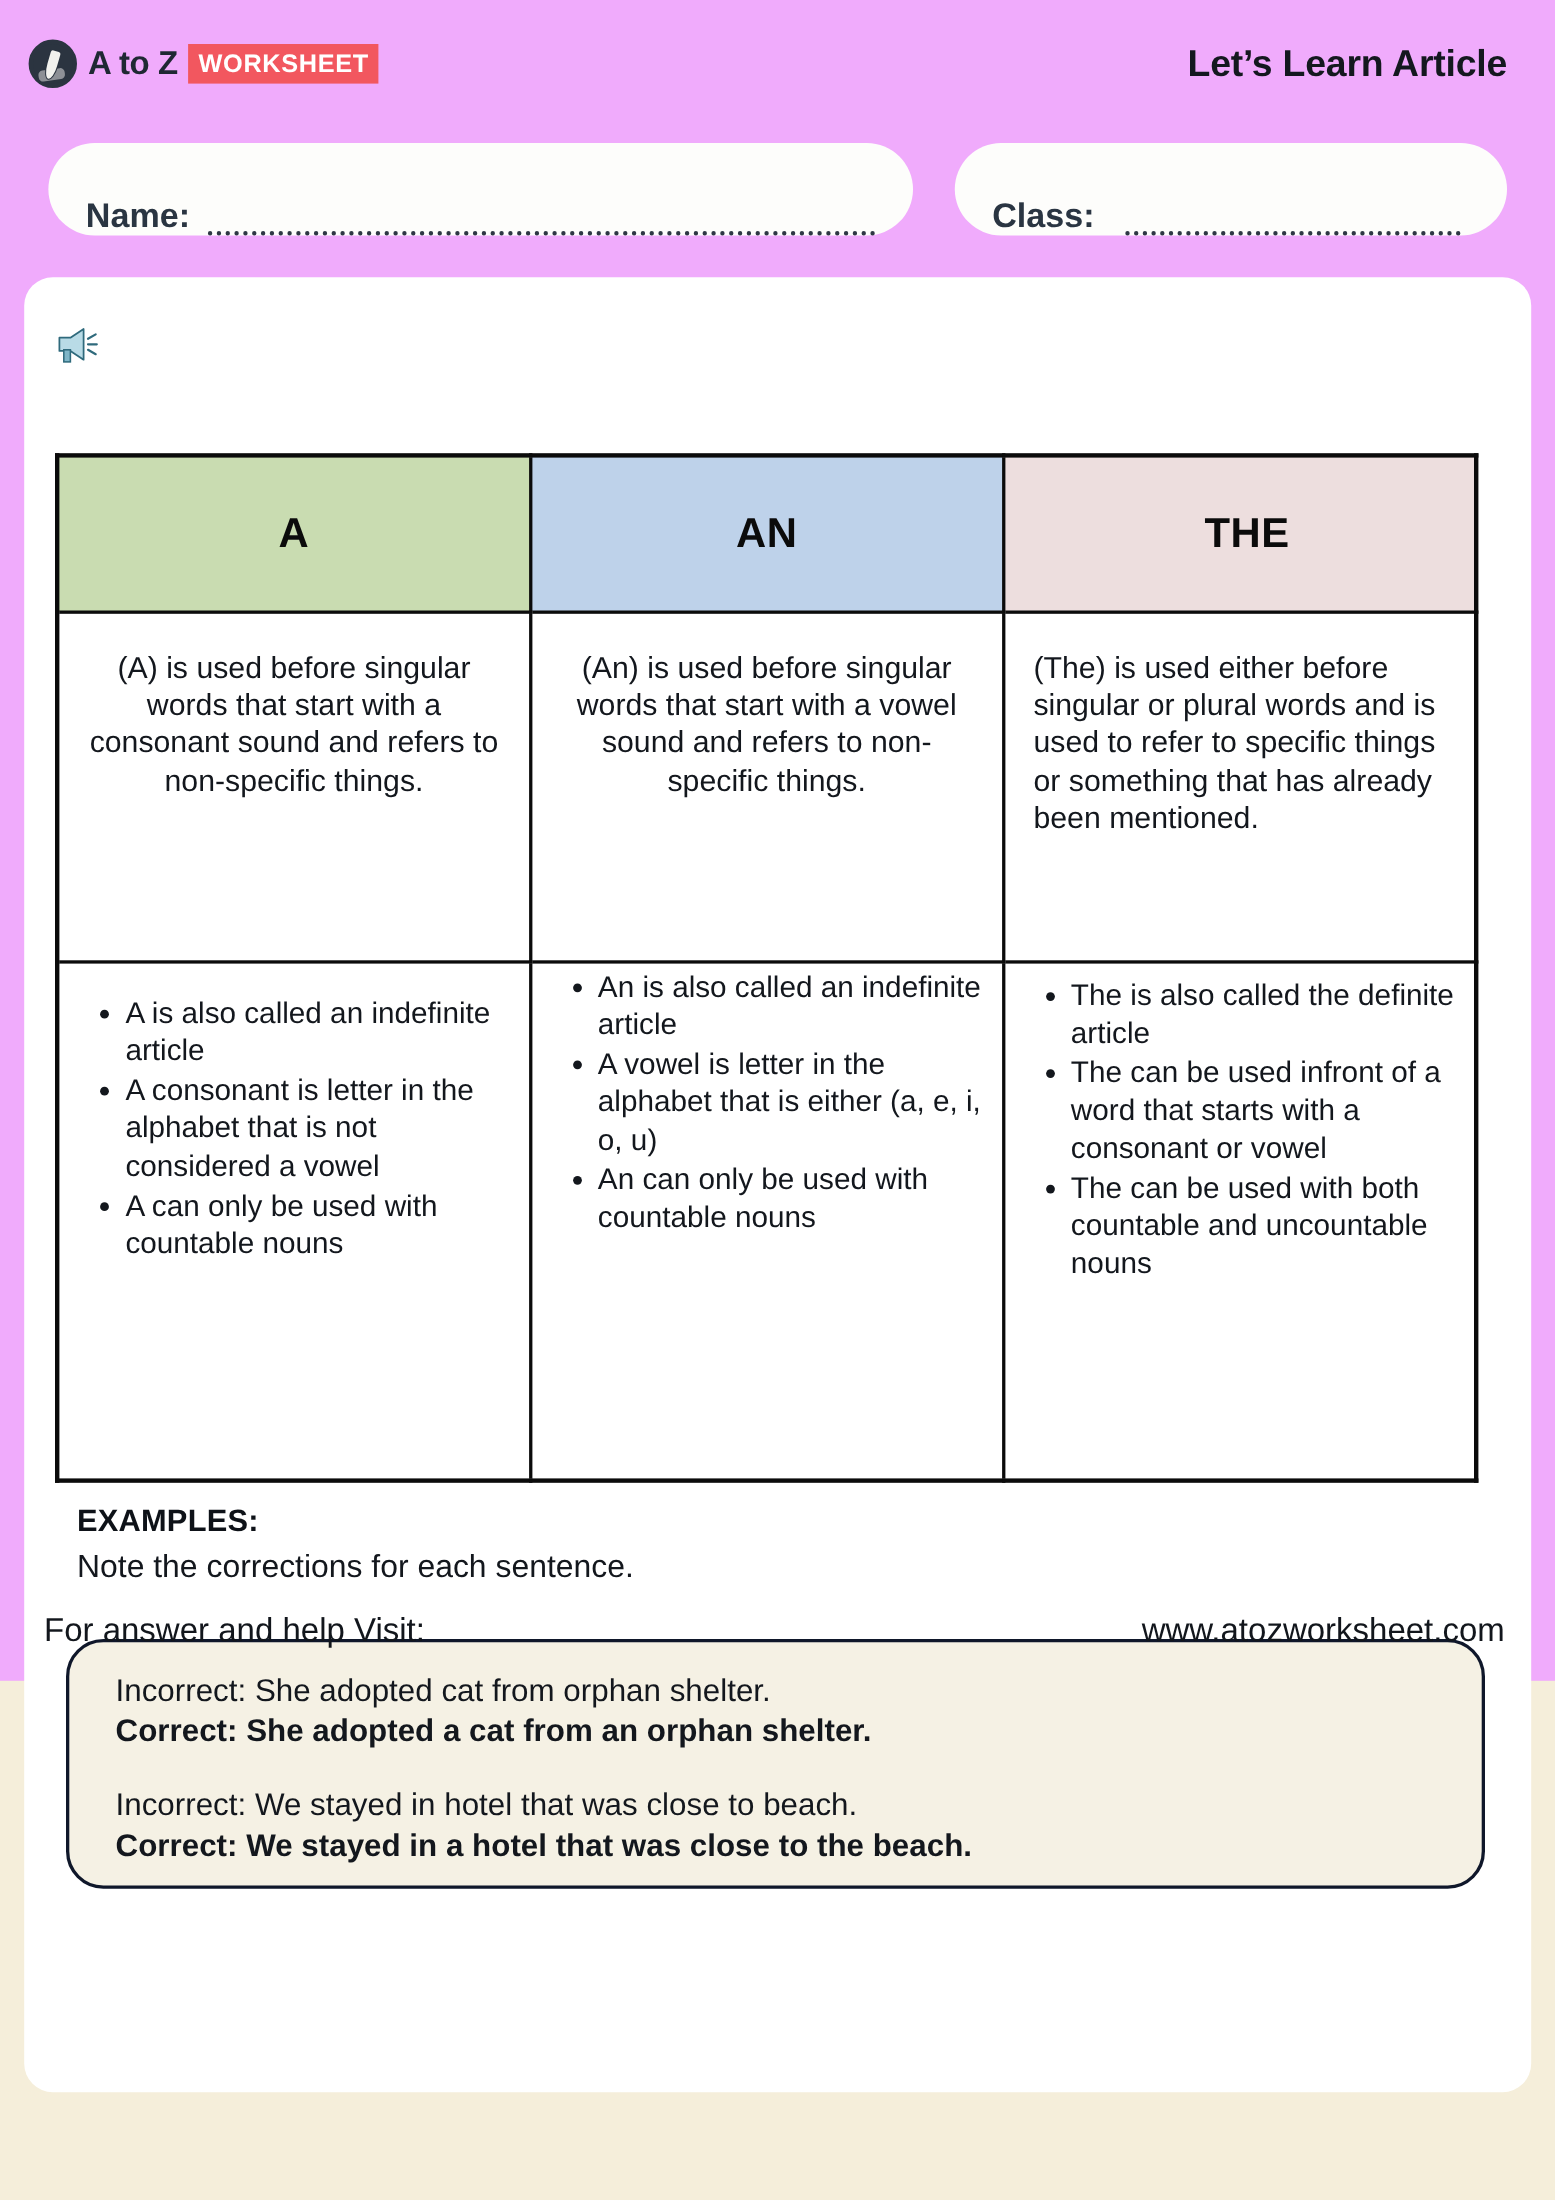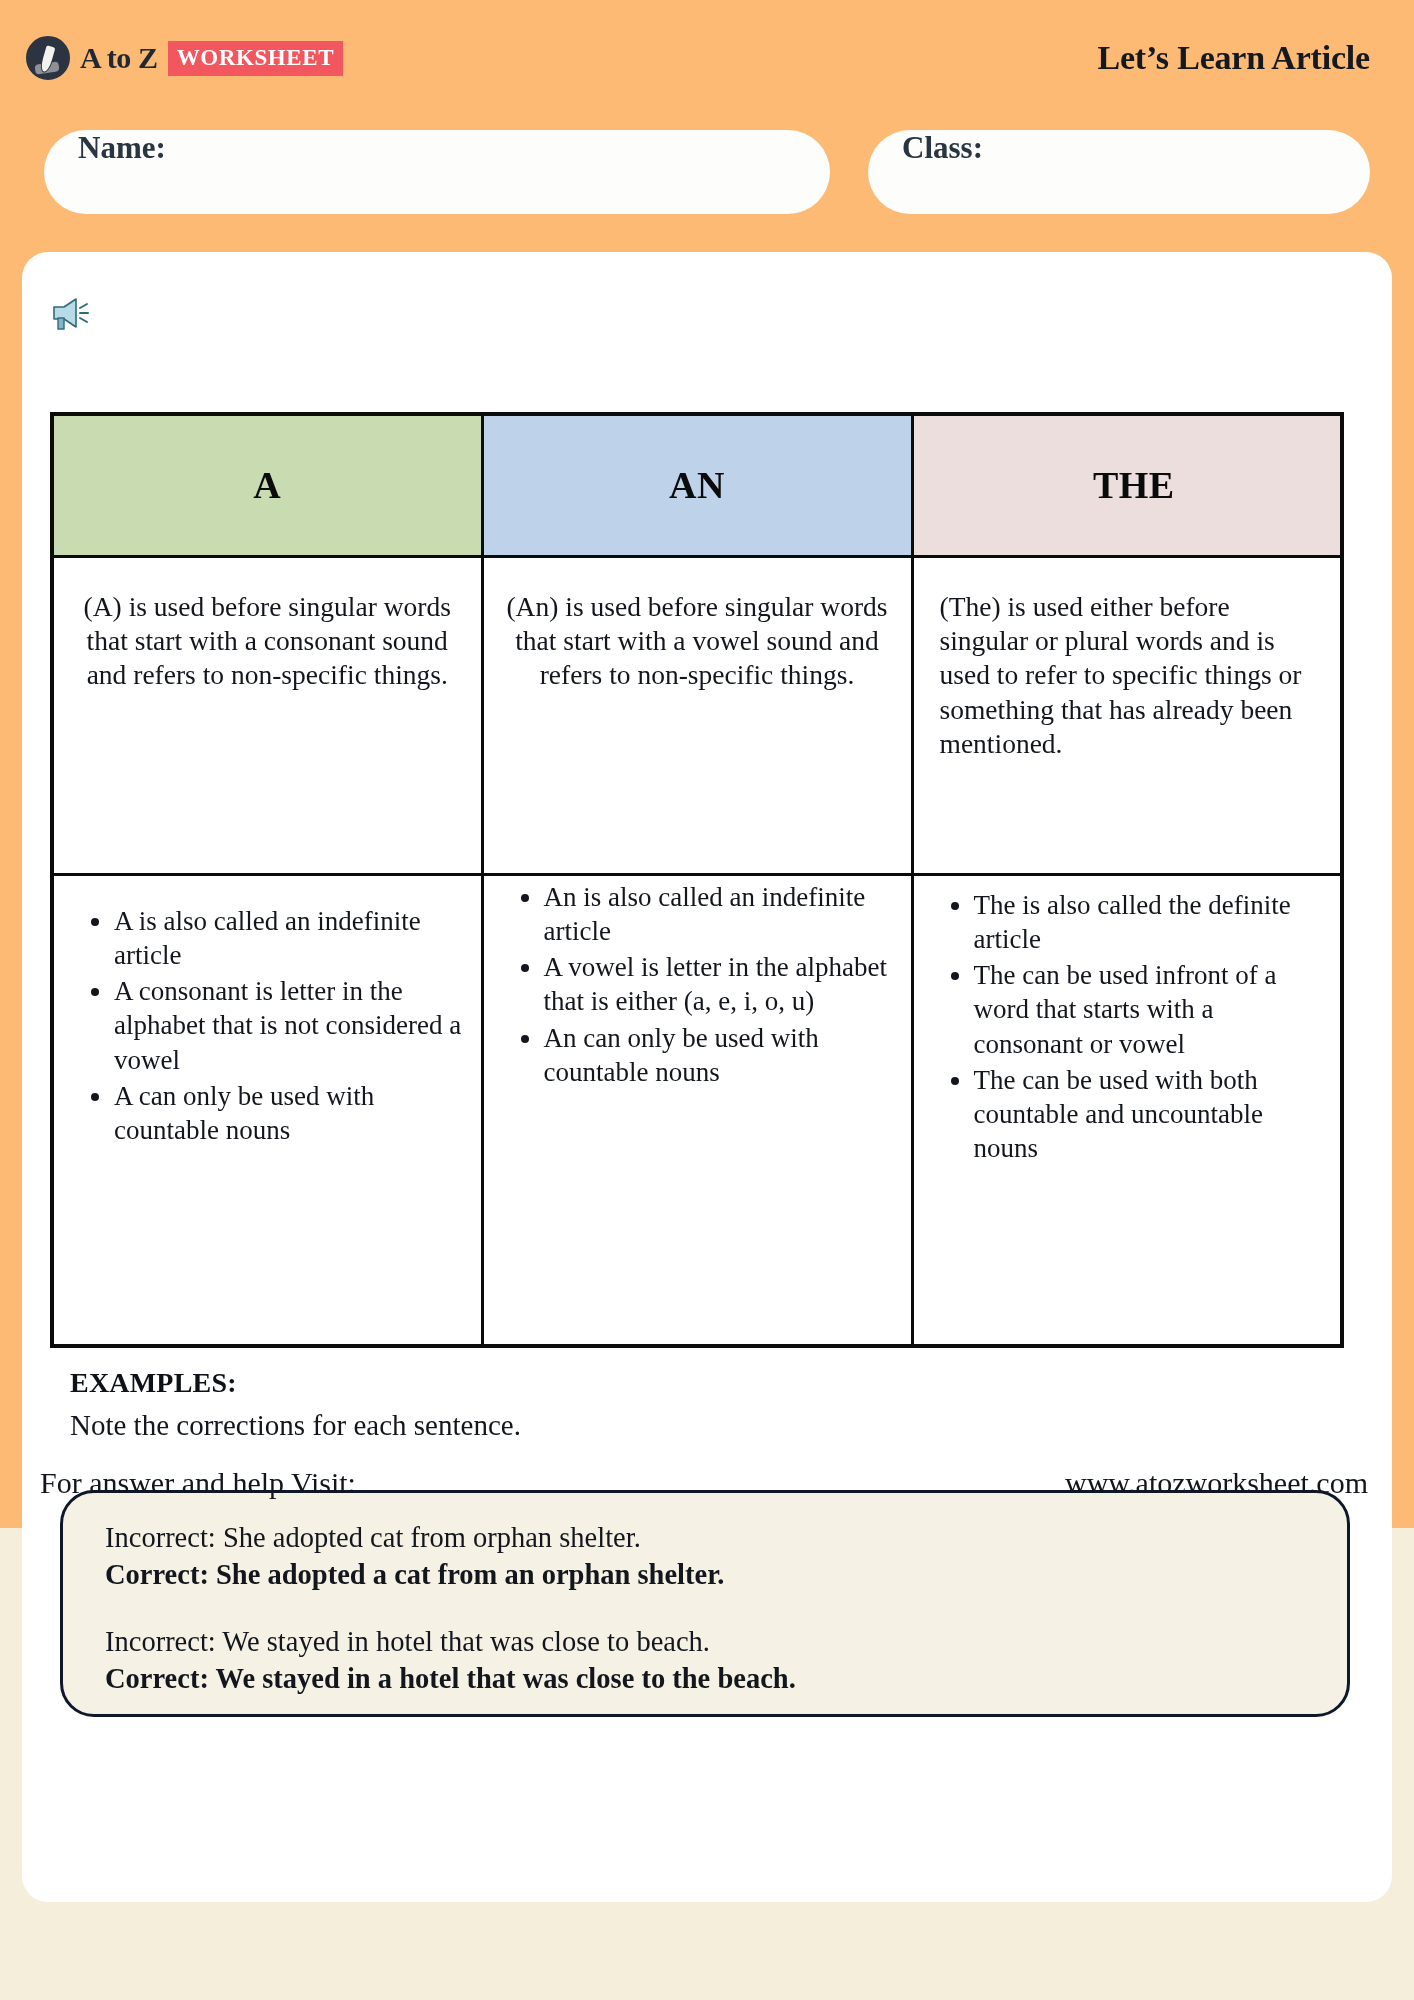--- a/index.html
+++ b/index.html
@@ -9,22 +9,21 @@
     height: 2000px;
     background: #f5eeda;
     font-family: "Liberation Sans", sans-serif;
     overflow: hidden;
   }
 
   .page {
     position: relative;
     width: 1414px;
     height: 1528px;
-    background: #fdba74;
-    font-family: Liberation Serif, serif;
+    background: #f0abfc;
   }
 
   
   .header {
     position: absolute;
     top: 22px; left: 0; right: 0;
     height: 72px;
     display: flex;
     align-items: center;
     justify-content: space-between;
@@ -88,24 +87,23 @@
     top: 130px; left: 0; right: 0;
     height: 84px;
     display: flex;
     gap: 38px;
     padding: 0 44px 0 44px;
   }
   .idfield {
     background: #fdfdfb;
     border-radius: 42px;
     display: flex;
-    align-items: flex-start;
+    align-items: flex-end;
     padding: 0 34px;
     height: 84px;
-    flex-direction: column;
   }
   .idfield.name { flex: 0 0 786px; }
   .idfield.cls  { flex: 1; gap: 16px; }
   .idlabel {
     font-size: 31px;
     font-weight: bold;
     color: #2a3542;
     white-space: nowrap;
   }
   .idline {

